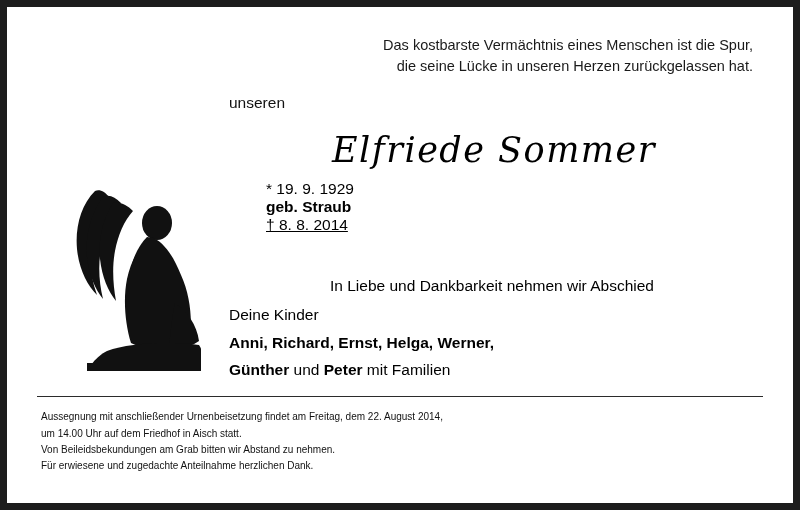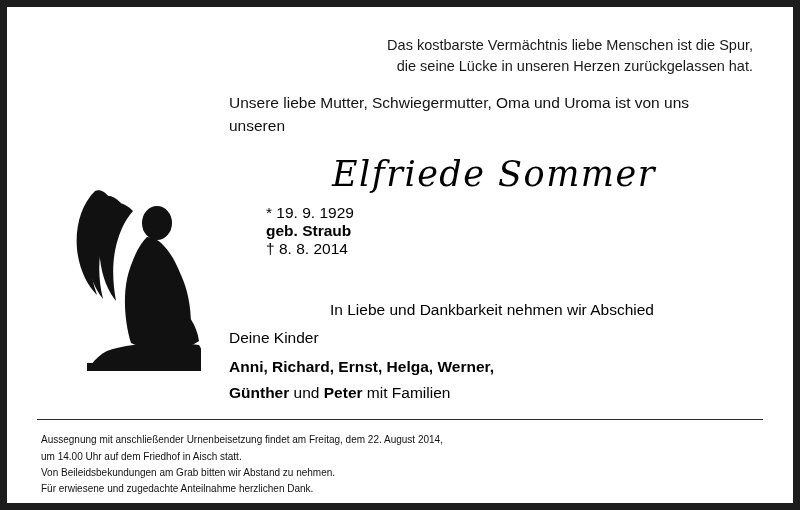--- a/index.html
+++ b/index.html
@@ -96,20 +96,21 @@
   }
   .dates .born { white-space: nowrap; }
   .dates .maiden {
     font-weight: bold;
     white-space: nowrap;
     margin-left: 18px;
   }
   .dates .died {
     white-space: nowrap;
     margin-left: 35px;
+    text-decoration: underline;
   }
 
   .farewell {
     margin-top: 40px;
     font-size: 15.5px;
     line-height: 1.58;
   }
   .farewell .line1 {
     text-align: center;
     margin-right: 4px;
@@ -141,21 +142,21 @@
   }
   .footer div { white-space: nowrap; }
 </style>
 </head>
 <body>
 
 <div class="obituary">
   <div class="inner">
 
     <div class="quote">
-      <div>Das kostbarste Vermächtnis liebe Menschen ist die Spur,</div>
+      <div>Das kostbarste Vermächtnis eines Menschen ist die Spur,</div>
       <div>die seine Lücke in unseren Herzen zurückgelassen hat.</div>
     </div>
 
     <div class="body-area">
 
       <div class="angel">
         <svg viewBox="0 0 150 190" width="150" height="190" aria-hidden="true">
           <g fill="#111111">
 
             <path d="M44 8 C30 22 24 44 26 66 C28 86 36 102 46 112 C40 96 38 78 40 62 C42 44 48 26 58 14 C54 9 49 6 44 8 Z"></path>
@@ -172,21 +173,20 @@
 
             <path d="M56 168 C78 160 116 158 148 162 C152 168 154 176 152 184 C112 188 72 188 40 182 C44 176 50 171 56 168 Z"></path>
             <rect x="36" y="180" width="118" height="8"></rect>
           </g>
         </svg>
       </div>
 
       <div class="content">
 
         <div class="intro">
-          <span>Unsere liebe Mutter, Schwiegermutter, Oma und Uroma ist von uns</span>
           <span class="l2">unseren</span>
         </div>
 
         <div class="name">Elfriede Sommer</div>
 
         <div class="dates">
           <span class="born">* 19. 9. 1929</span>
           <span class="maiden">geb. Straub</span>
           <span class="died">† 8. 8. 2014</span>
         </div>

